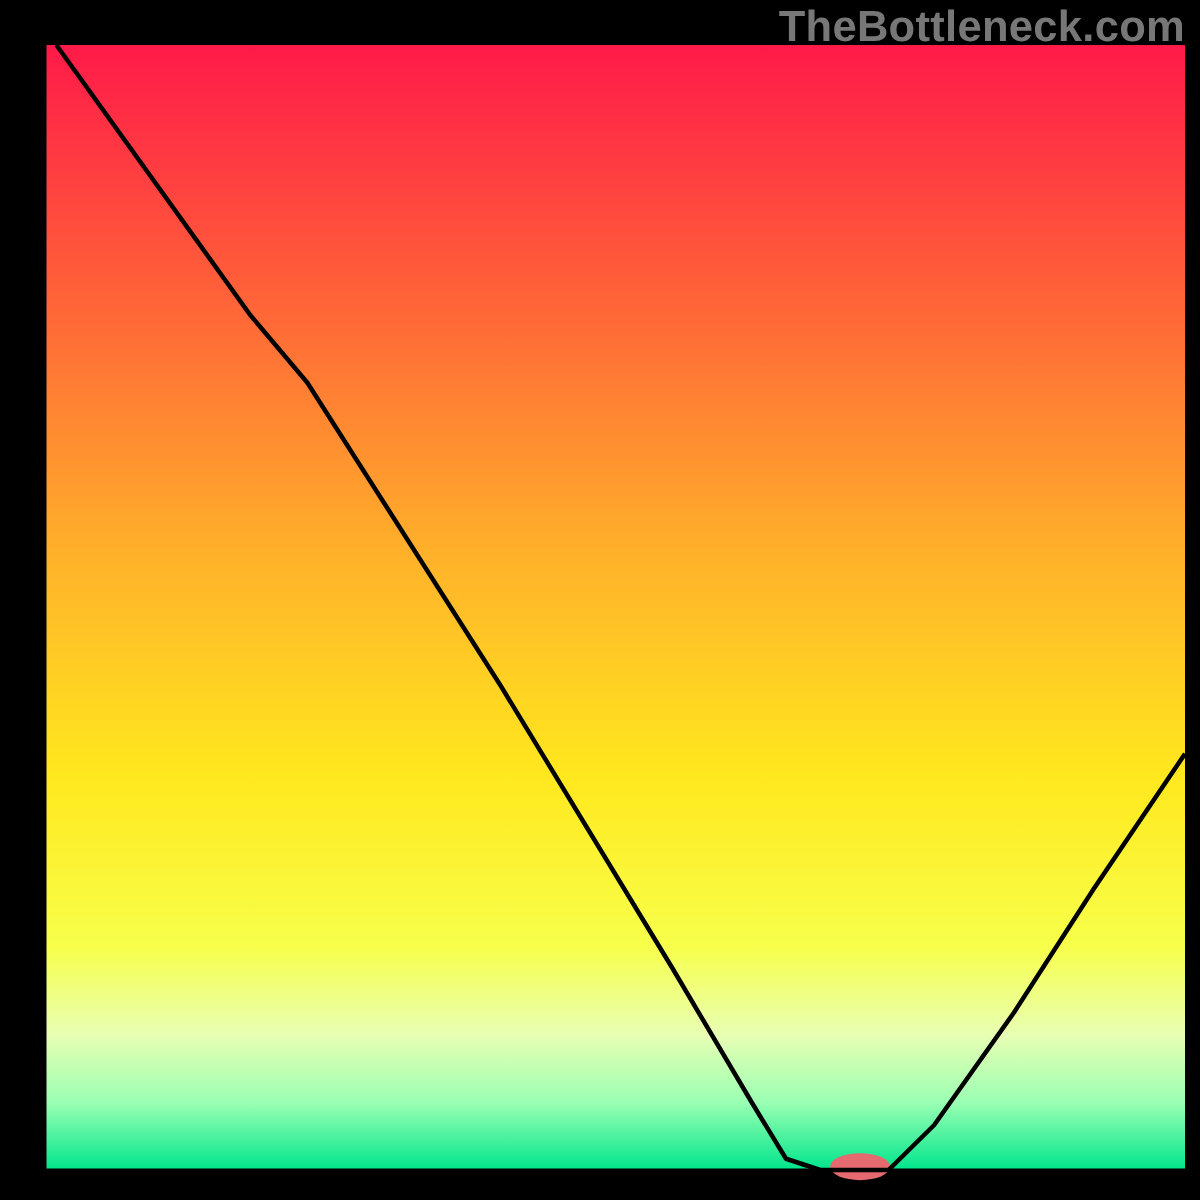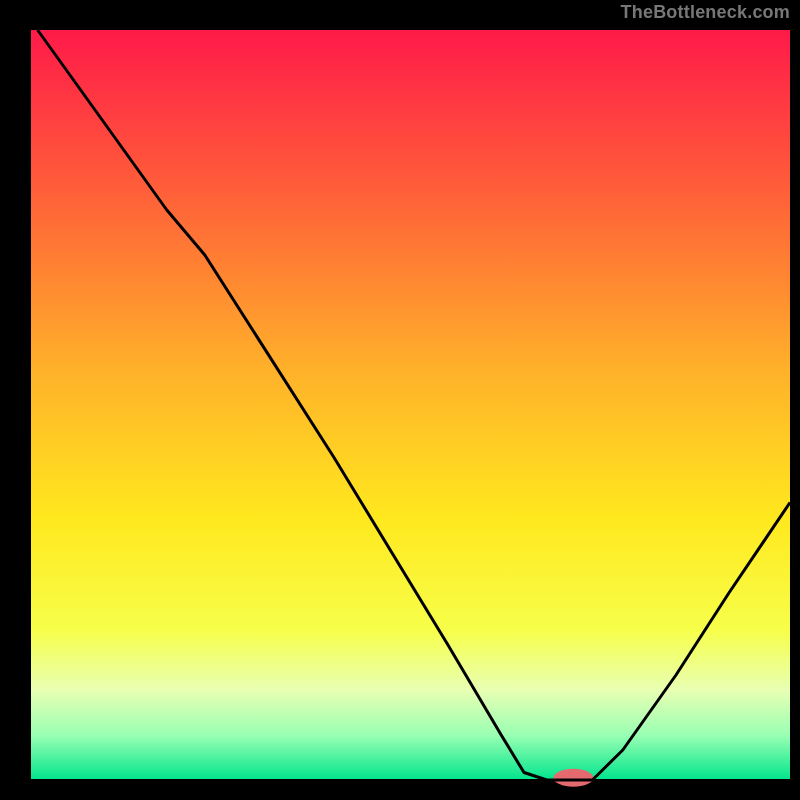--- a/index.html
+++ b/index.html
@@ -15,21 +15,21 @@
     width: 800px;
     height: 800px;
     background: #000000;
   }
   .watermark {
     position: absolute;
     top: 2px;
     right: 10px;
     color: #777777;
     font-family: Arial, Helvetica, sans-serif;
-    font-size: 18px;
+    font-size: 29px;
     font-weight: bold;
     letter-spacing: 0.2px;
     z-index: 10;
   }
   svg {
     position: absolute;
     top: 0;
     left: 0;
   }
 </style>

